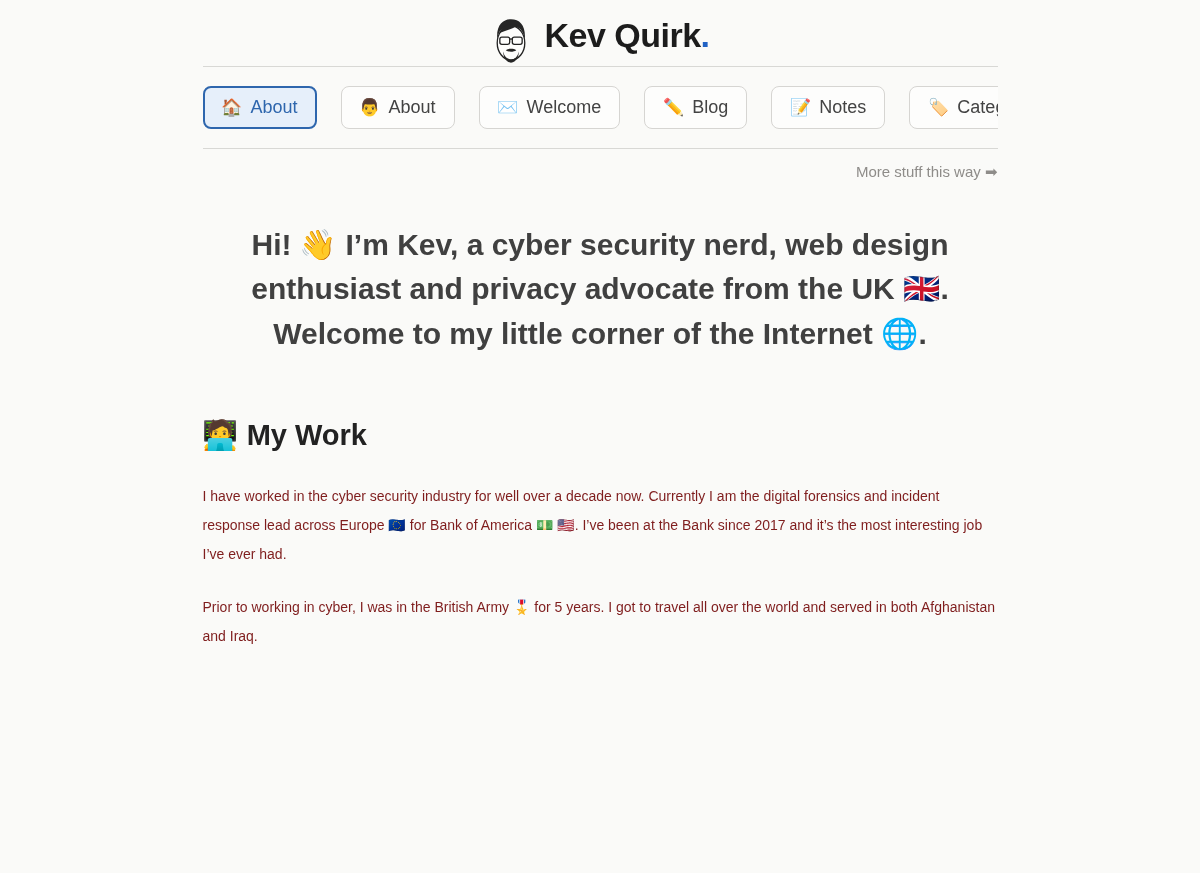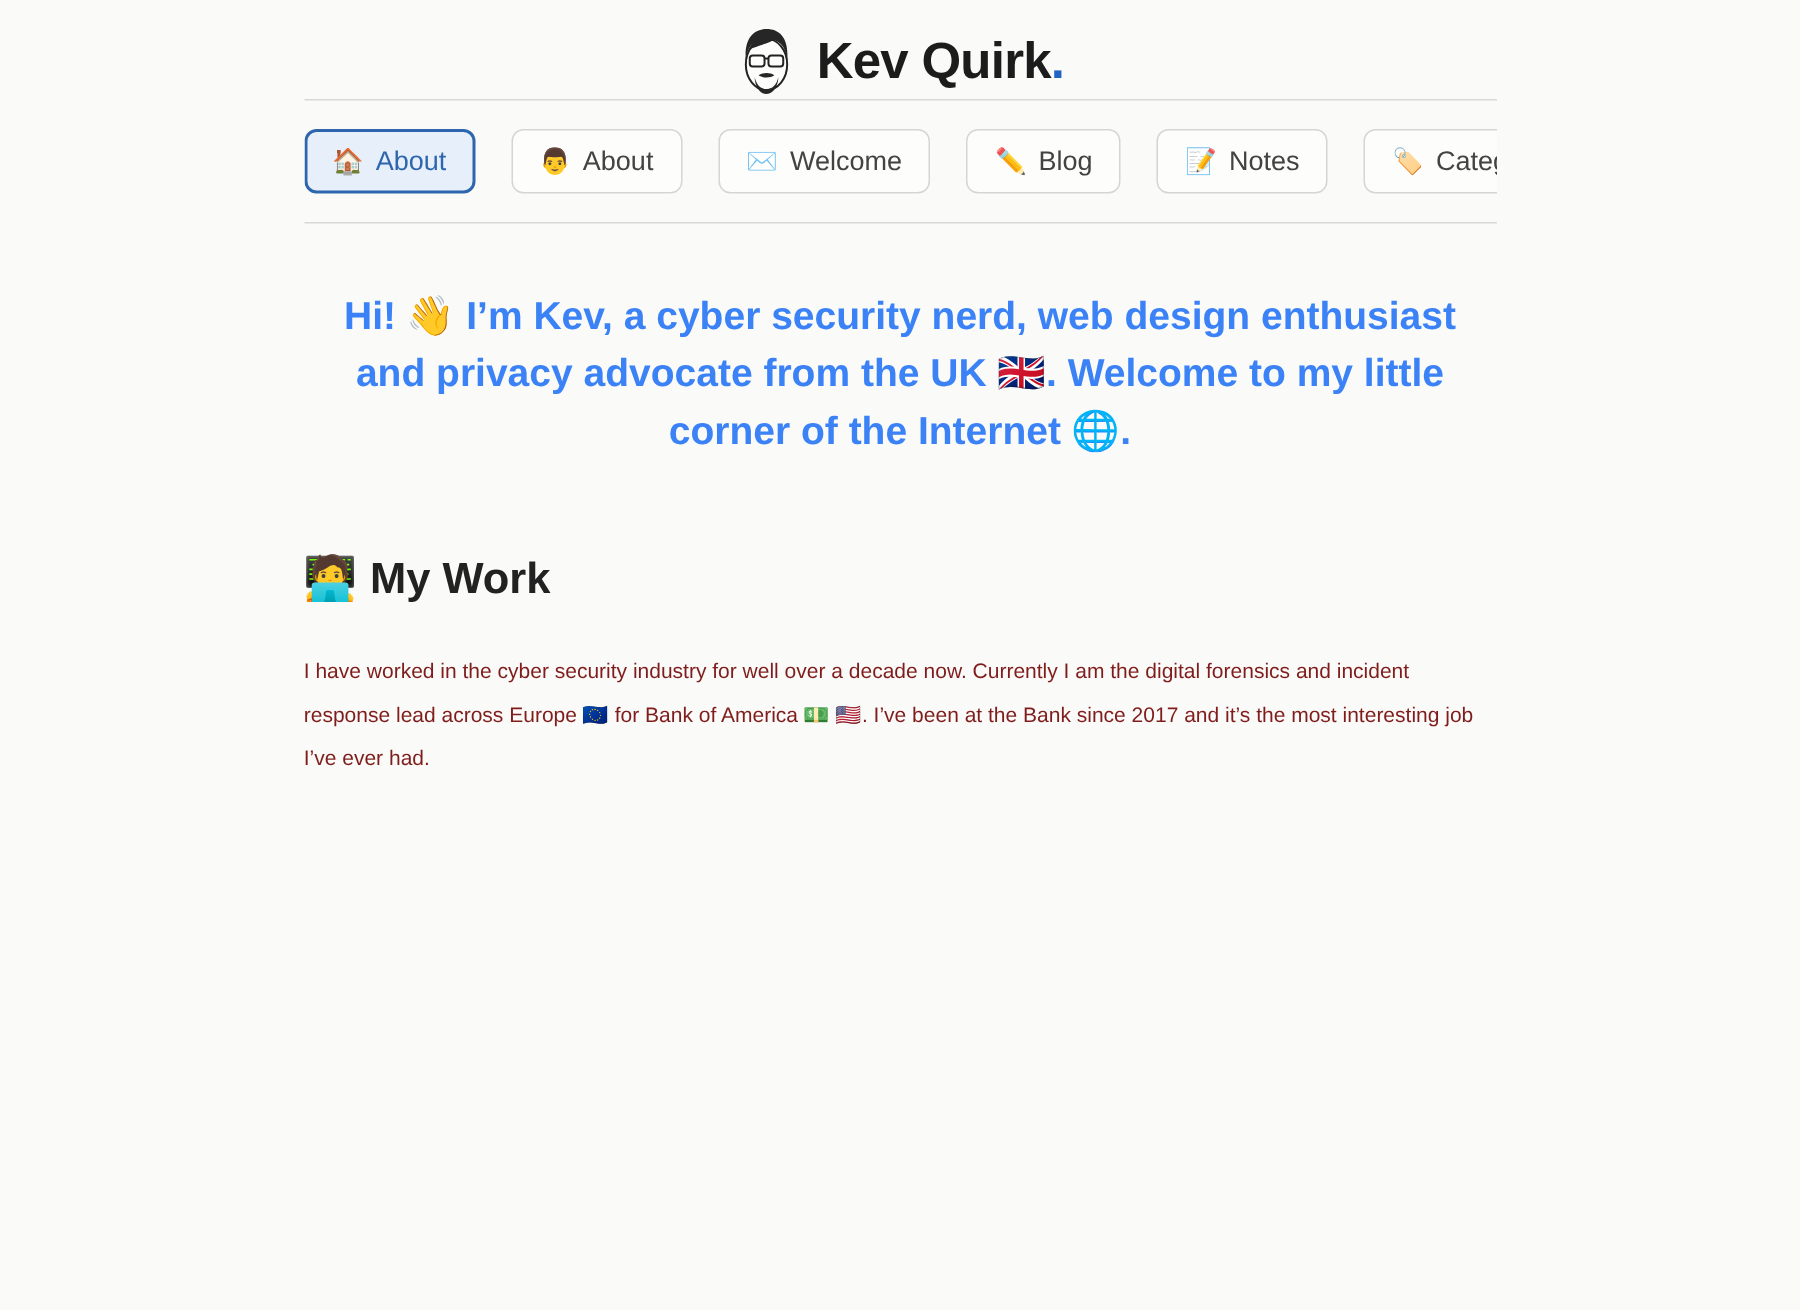--- a/index.html
+++ b/index.html
@@ -14,21 +14,20 @@
     color: #3f3f3f;
   }
   .container {
     width: 795px;
     margin: 0 auto;
   }
   
   .site-header {
     padding-top: 16px;
     display: flex;
-    align-items: center;
     justify-content: center;
     gap: 12px;
   }
   .logo { width: 42px; height: 50px; flex: none; }
   .site-title {
     font-size: 34px;
     font-weight: 800;
     letter-spacing: -0.5px;
     color: #1c1c1c;
     white-space: nowrap;
@@ -79,24 +78,24 @@
     text-align: right;
     color: #8e8c89;
     font-size: 15px;
     margin-top: 14px;
   }
   
   .intro {
     margin: 42px auto 0;
     padding: 0 10px;
     text-align: center;
-    font-size: 26px;
+    font-size: 30px;
     font-weight: 800;
     line-height: 1.48;
-    color: #3b82f6;
+    color: #404040;
   }
   
   .section h2 {
     margin: 62px 0 0;
     font-size: 29px;
     font-weight: 800;
     color: #222222;
   }
   .section p {
     margin: 30px 0 0;
@@ -150,23 +149,25 @@
       <span>Notes</span>
     </button>
     <button class="nav-btn">
       <span class="nav-icon">🏷️</span>
       <span>Categories</span>
     </button>
   </nav>
 
   <hr class="rule">
 
+  <div class="more-stuff">More stuff this way ➡</div>
 
   <h1 class="intro">Hi! 👋 I’m Kev, a cyber security nerd, web design enthusiast and privacy advocate from the UK 🇬🇧. Welcome to my little corner of the Internet 🌐.</h1>
 
   <section class="section">
     <h2>🧑‍💻 My Work</h2>
     <p>I have worked in the cyber security industry for well over a decade now. Currently I am the digital forensics and incident response lead across Europe 🇪🇺 for Bank of America 💵 🇺🇸. I’ve been at the Bank since 2017 and it’s the most interesting job I’ve ever had.</p>
+    <p>Prior to working in cyber, I was in the British Army 🎖️ for 5 years. I got to travel all over the world and served in both Afghanistan and Iraq.</p>
   </section>
 
   <section class="section">
   </section>
 </div>
 
 </body></html>

